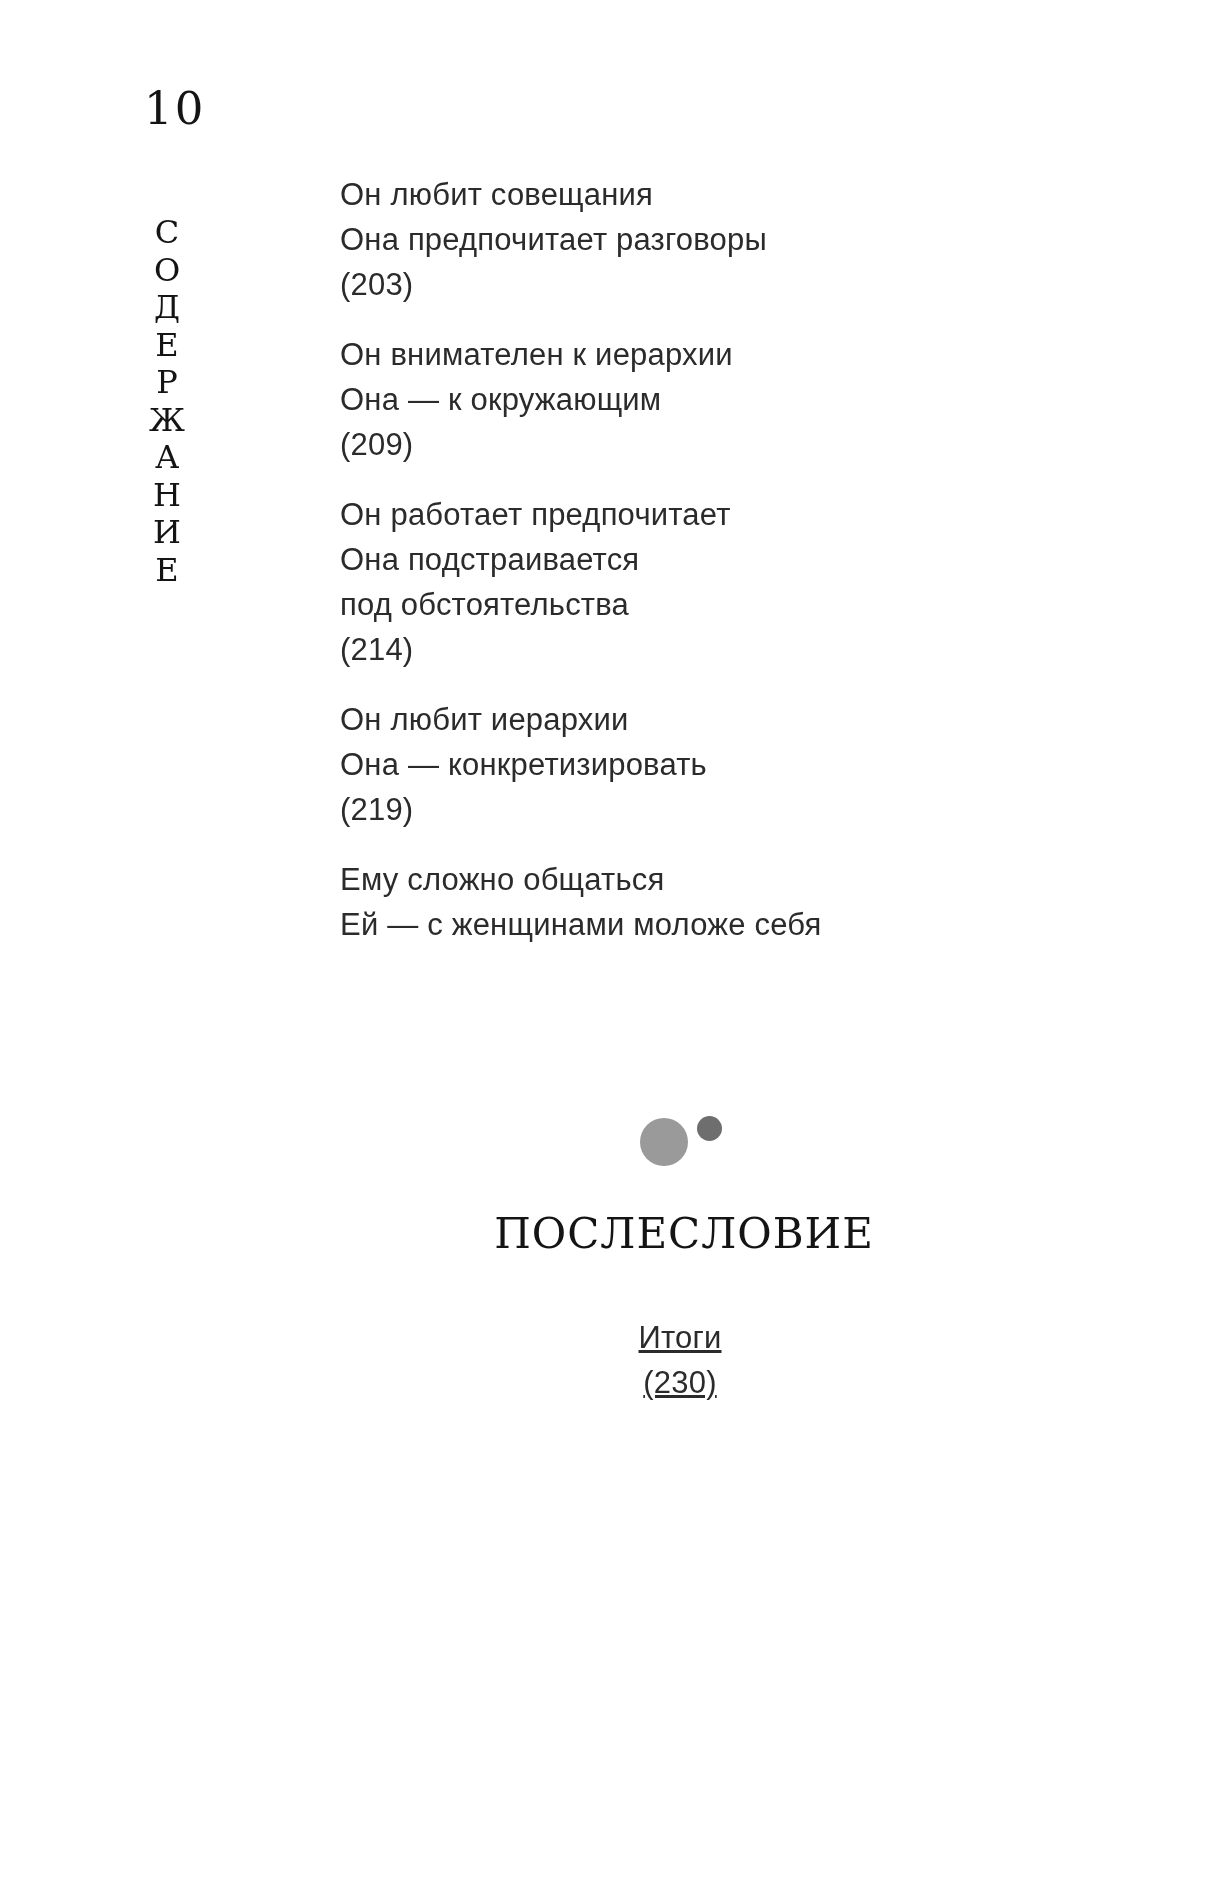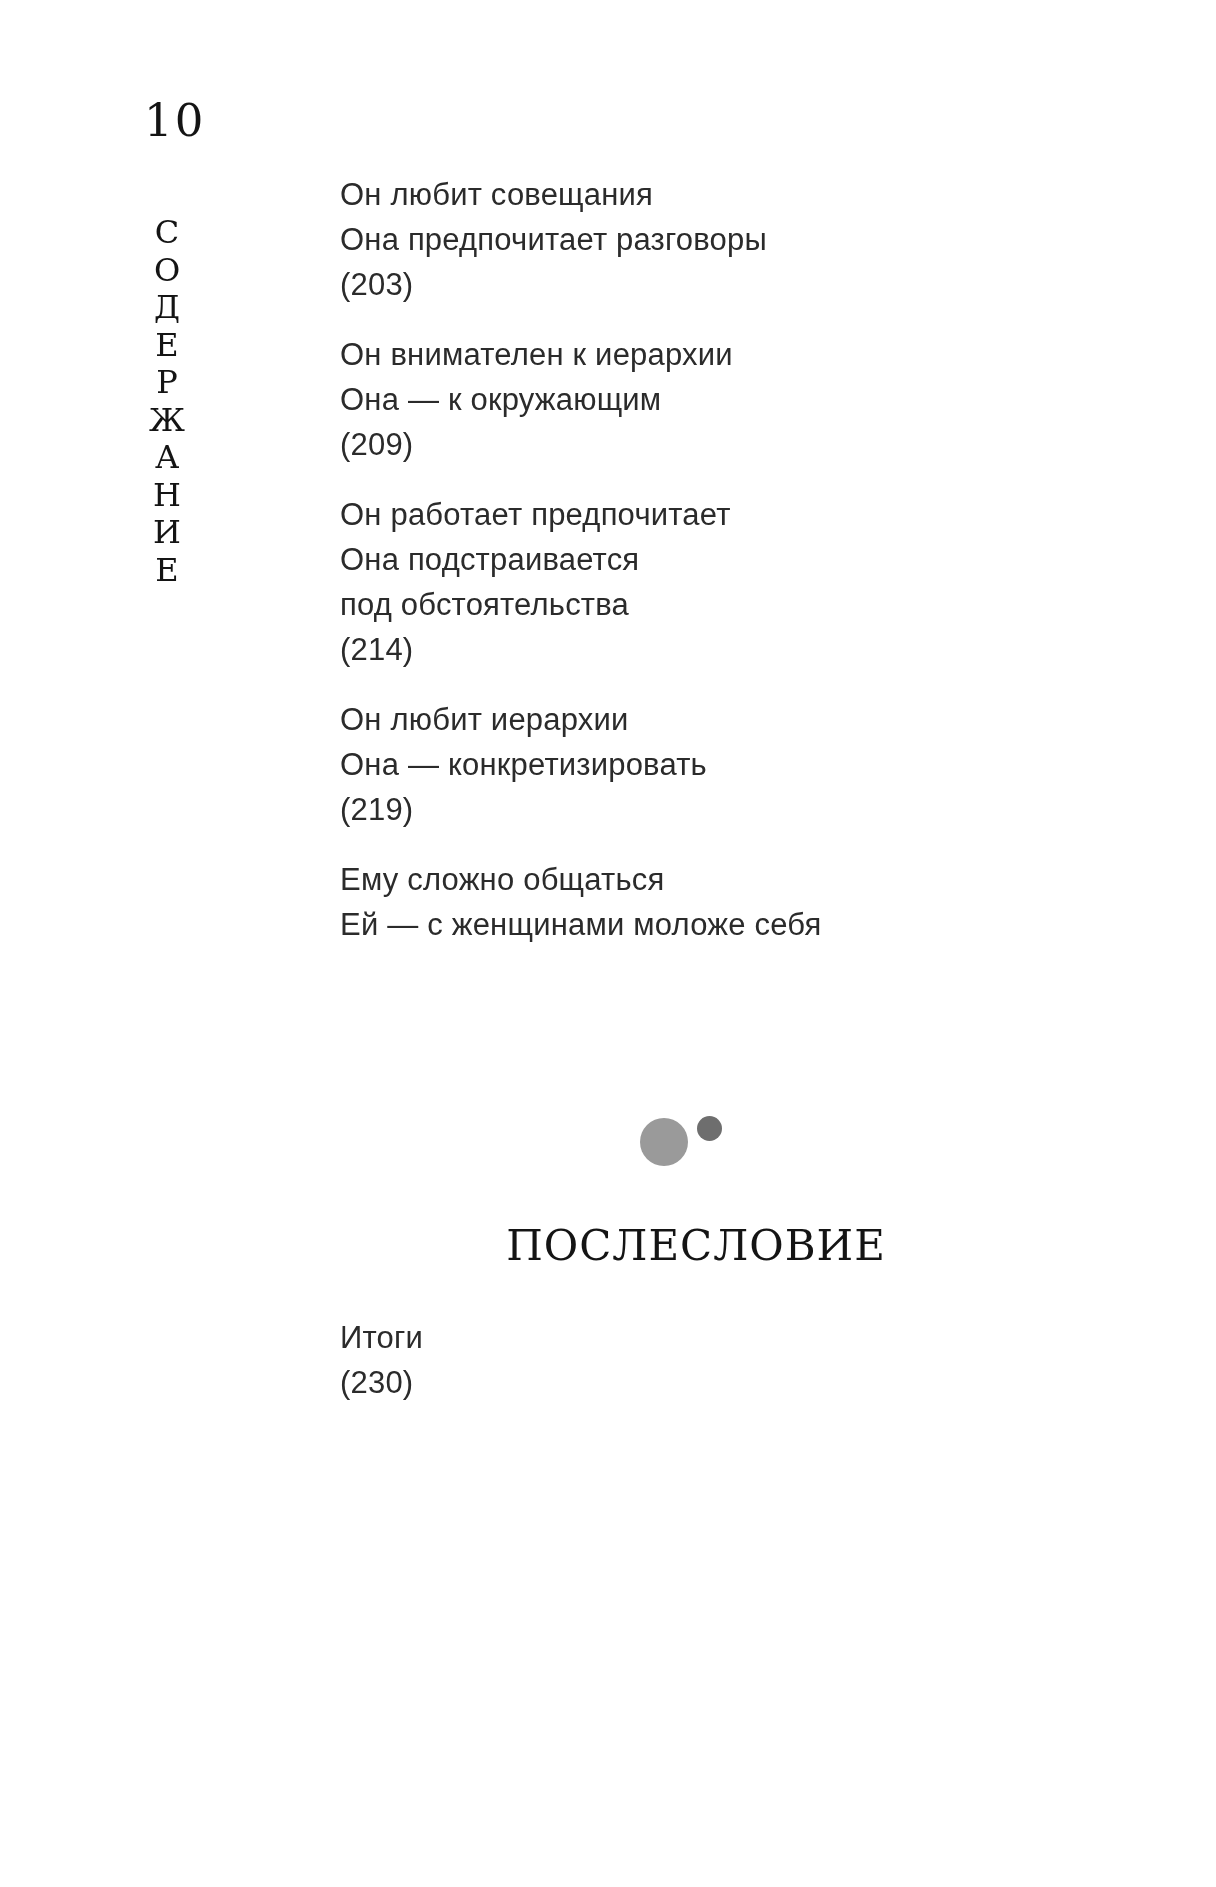--- a/index.html
+++ b/index.html
@@ -19,21 +19,21 @@
 
   
   .deco {
     font-family: "DejaVu Serif", serif;
     color: var(--heading, #111111);
   }
 
   .page-number {
     position: absolute;
     left: 144px;
-    top: 98px;
+    top: 86px;
     font-size: 45px;
     line-height: 1;
     letter-spacing: 2px;
     font-weight: 500;
   }
 
   .vertical-title {
     position: absolute;
     left: 145px;
     top: 214px;
@@ -84,33 +84,35 @@
     height: 25px;
     background: var(--circle-small, #6e6e6e);
   }
 
   
   .afterword-heading {
     position: absolute;
     left: 340px;
     top: 1205px;
     width: 680px;
-    margin: 16px;
+    margin: 4px;
     text-align: center;
     font-size: 42px;
     line-height: 50px;
     font-weight: 500;
     letter-spacing: 1px;
   }
   .afterword-entry {
     position: absolute;
     left: 340px;
     top: 1315px;
     width: 680px;
+    text-align: center;
     color: var(--text, #2b2b2b);
+    text-decoration: underline;
   }
 </style>
 </head>
 <body>
 
 <div class="page">
 
   <div class="page-number deco">10</div>
 
   <div class="vertical-title deco">

